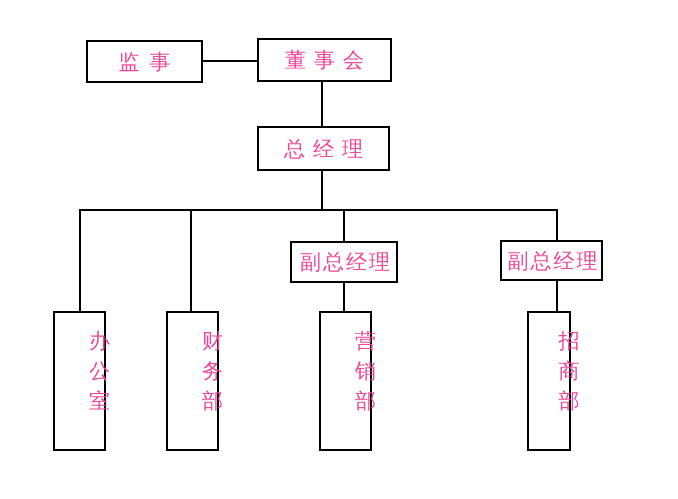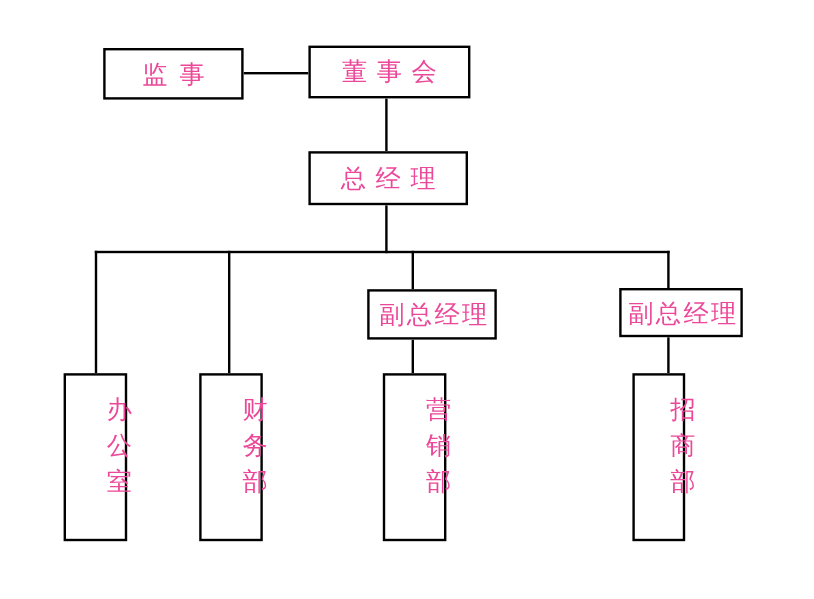--- a/index.html
+++ b/index.html
@@ -23,21 +23,21 @@
     background: #ffffff;
     display: flex;
     align-items: center;
     justify-content: center;
     font-size: 21px;
     color: #ec4899;
     white-space: nowrap;
   }
   .node.spread-wide { letter-spacing: 10px; padding-left: 10px; }
   .node.spread { letter-spacing: 8px; padding-left: 8px; }
-  .node.tight { letter-spacing: 2px; padding-left: 4px; margin-left: 16px; }
+  .node.tight { letter-spacing: 2px; padding-left: 4px; }
   .node.vertical {
     align-items: flex-start;
     justify-content: center;
     white-space: normal;
     word-break: break-all;
     text-align: center;
     line-height: 30px;
     padding-top: 13px;
     font-size: 21px;
     padding-left: 40px;

